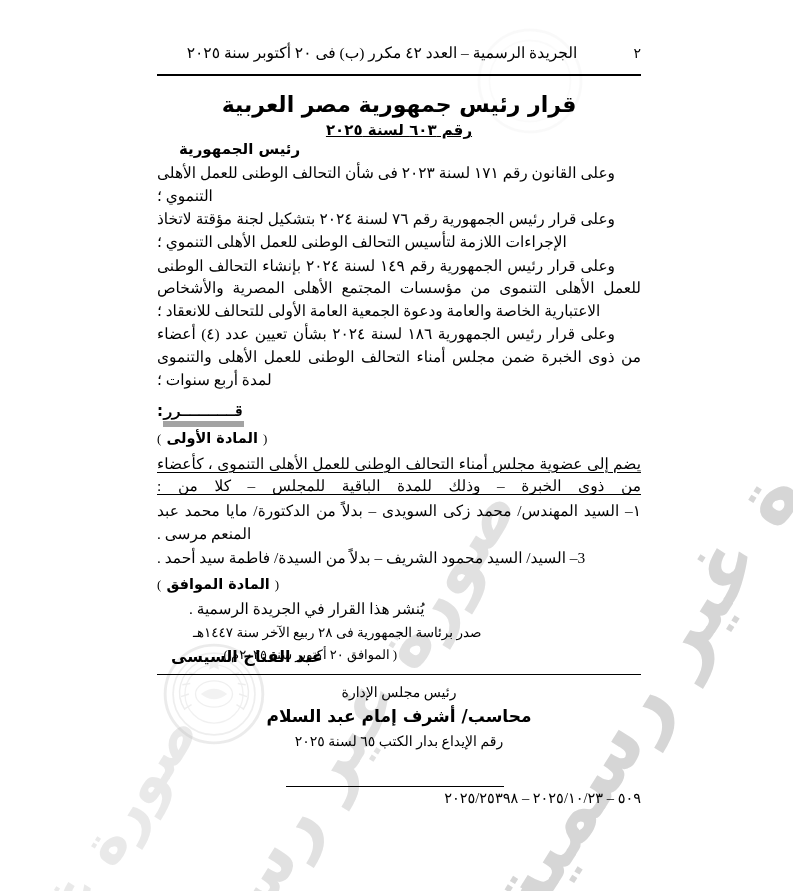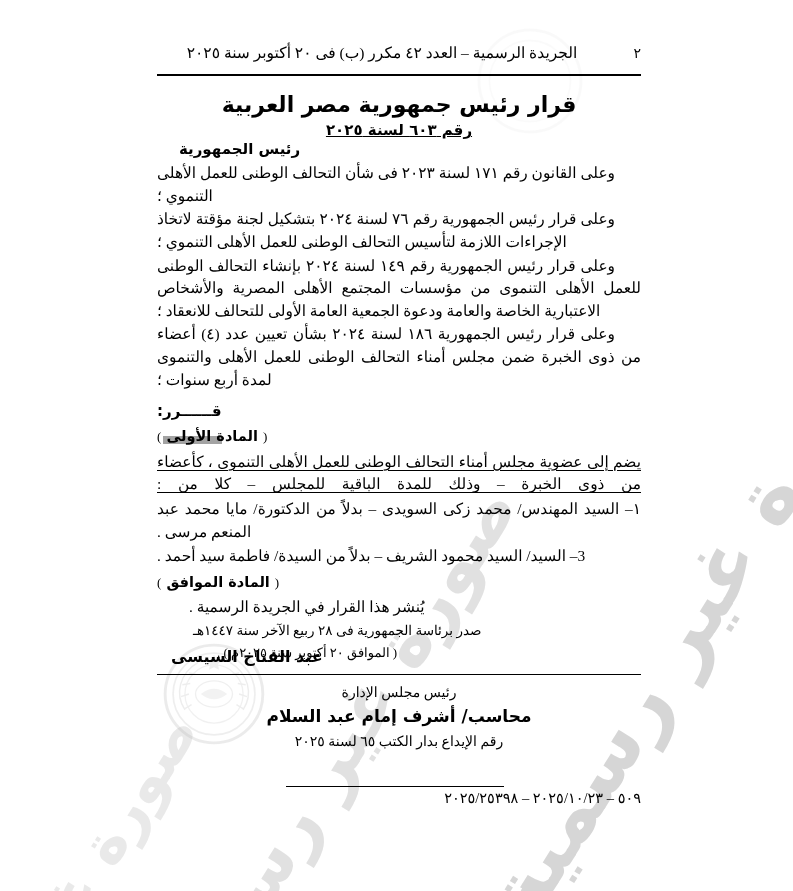--- a/index.html
+++ b/index.html
@@ -174,22 +174,23 @@
   }
 
   .decided {
     margin: 9px 0 0 0;
     text-align: center;
     font-family: "DejaVu Sans", "Liberation Sans", sans-serif;
     font-weight: 700;
     font-size: 15px;
   }
   .decided span.word {
-    border-bottom: 8px solid #a3a3a3;
-    padding-bottom: 16px;
+    border-bottom: 6px solid #a3a3a3;
+    padding-bottom: 0px;
+    font-family: Liberation Mono, monospace;
   }
   .article-head {
     margin: 4px 0 3px 0;
     text-align: center;
     font-family: "DejaVu Sans", "Liberation Sans", sans-serif;
     font-weight: 700;
     font-size: 14.5px;
   }
   .article-head .paren {
     font-family: "Liberation Serif", serif;

